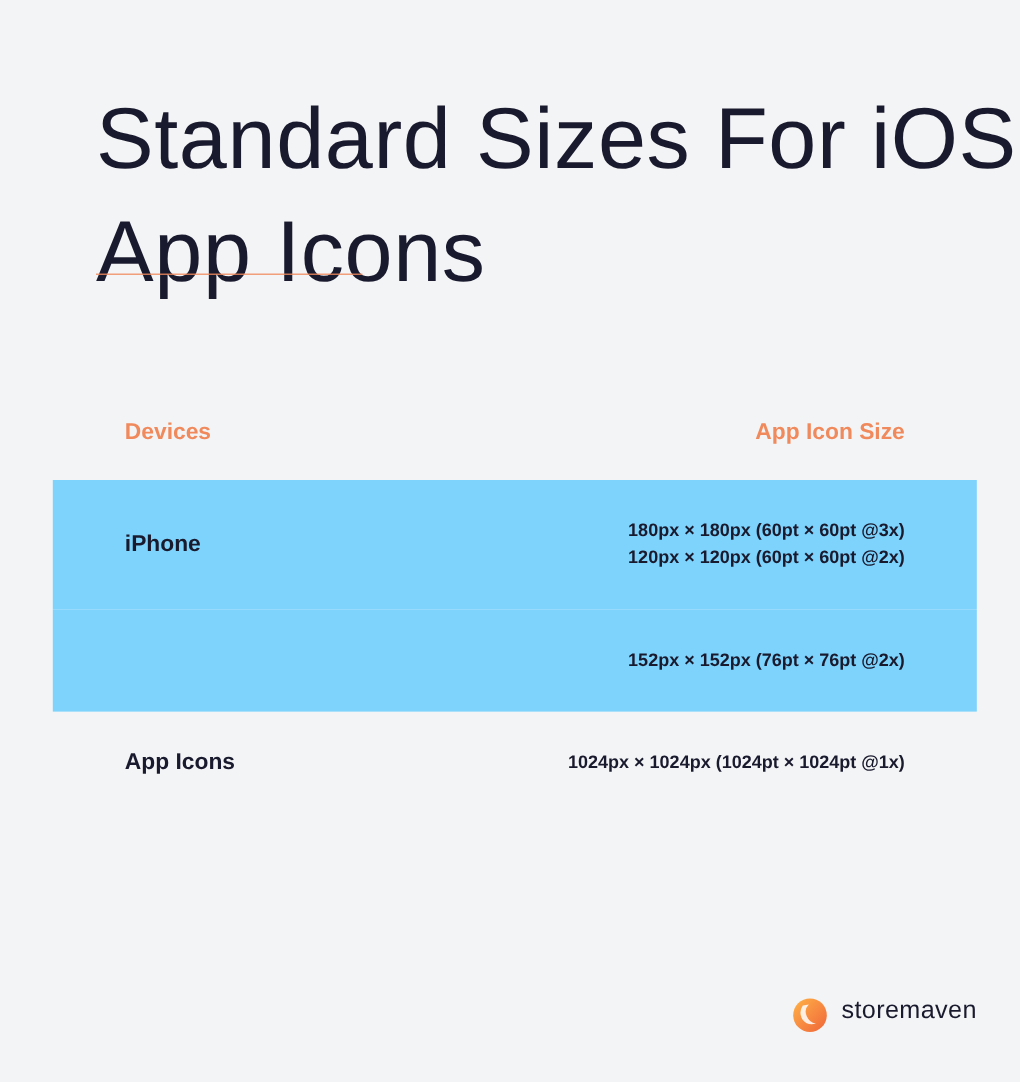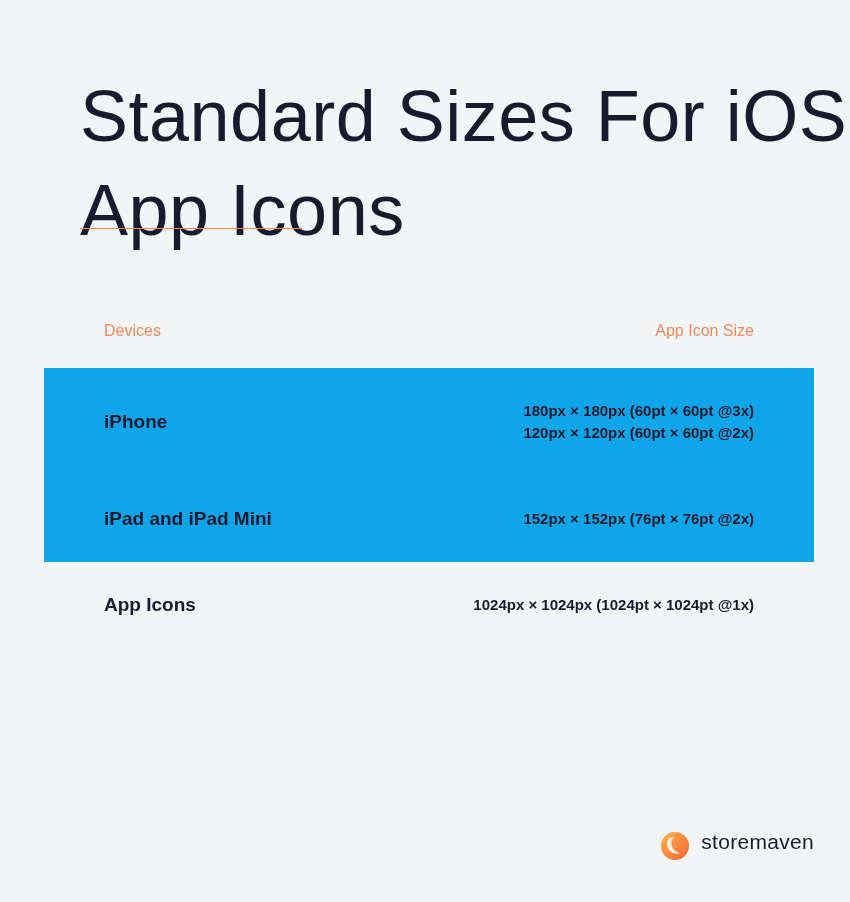--- a/index.html
+++ b/index.html
@@ -33,33 +33,34 @@
     position: absolute;
     top: 310px;
     left: 44px;
     width: 770px;
   }
   .hdr {
     display: flex;
     padding: 12px 60px 28px;
   }
   .hdr-cell {
-    font-size: 16px;
-    font-weight: 400;
+    font-size: 19px;
+    font-weight: 700;
     color: #f08a5d;
+    margin-top: 28px;
   }
   .col1 { width: 330px; }
   .col2 { flex: 1; text-align: right; }
   .row {
     display: flex;
     align-items: center;
     padding: 32px 60px;
   }
   .row.shade {
-    background: #0ea5e9;
+    background: #7dd3fc;
   }
   .dev {
     font-size: 19px;
     font-weight: 600;
     color: #1a1a2e;
   }
   .sz {
     font-size: 15px;
     font-weight: 700;
     color: #1a1a2e;
@@ -90,21 +91,20 @@
   <div class="hdr">
     <div class="hdr-cell col1">Devices</div>
     <div class="hdr-cell col2">App Icon Size</div>
   </div>
 
   <div class="row shade">
     <div class="dev col1">iPhone</div>
     <div class="sz col2">180px × 180px (60pt × 60pt @3x)<br>120px × 120px (60pt × 60pt @2x)</div>
   </div>
   <div class="row shade">
-    <div class="dev col1">iPad and iPad Mini</div>
     <div class="sz col2">152px × 152px (76pt × 76pt @2x)</div>
   </div>
   <div class="row">
     <div class="dev col1">App Icons</div>
     <div class="sz col2">1024px × 1024px (1024pt × 1024pt @1x)</div>
   </div>
 </div>
 
 <div class="footer">
   <svg class="logo-mark" viewBox="0 0 32 32">

